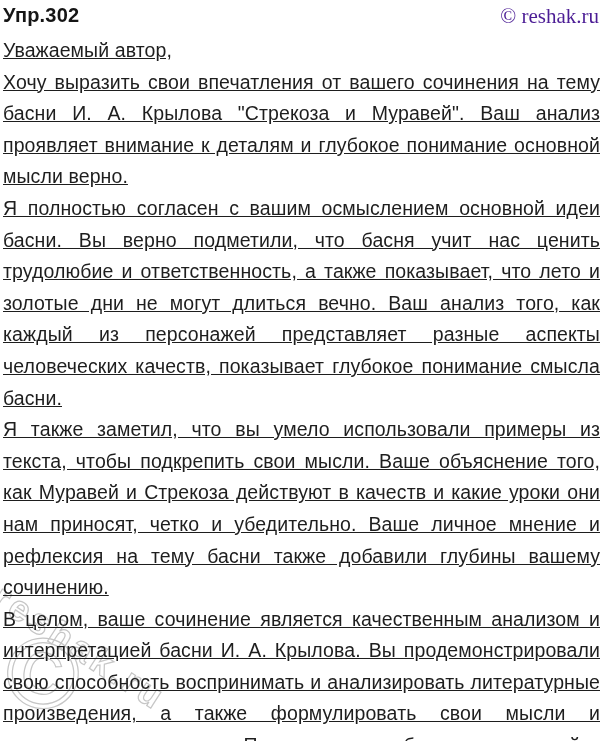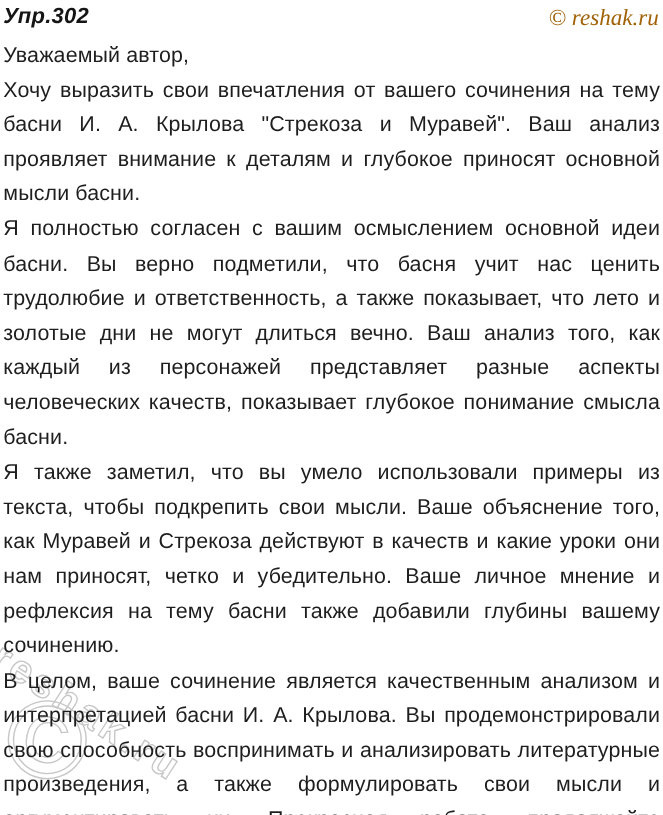--- a/index.html
+++ b/index.html
@@ -13,47 +13,47 @@
     height: 741px;
     background: #ffffff;
     overflow: hidden;
     font-family: "Liberation Sans", "DejaVu Sans", sans-serif;
   }
   .header {
     display: flex;
     justify-content: space-between;
     align-items: flex-start;
     padding: 4px 2px 0 3px;
-    font-style: italic;
   }
   .exercise-title {
     font-size: 20px;
     font-weight: bold;
     color: #151515;
     letter-spacing: 0.2px;
   }
   .site-copyright {
     font-family: "Liberation Serif", "DejaVu Serif", serif;
     font-size: 21px;
     font-weight: normal;
-    color: #a16207;
+    color: #4c1d95;
     padding-right: 2px;
   }
   .letter {
     position: relative;
     z-index: 1;
     padding: 6px 3px 0 3px;
     color: #1e1e1e;
     font-size: 19.5px;
     line-height: 31.6px;
     text-align: justify;
     letter-spacing: 0.1px;
   }
   .letter p {
     margin: 0;
+    text-decoration: underline;
   }
   .salutation, .signature {
     text-align: left;
   }
   .watermark {
     position: absolute;
     z-index: 0;
     pointer-events: none;
     color: transparent;
     -webkit-text-stroke: 1.2px #c6c6c6;
@@ -89,20 +89,20 @@
   <div class="watermark watermark-text">reshak.ru</div>
   <div class="watermark watermark-symbol">©</div>
 
   <div class="header">
     <span class="exercise-title">Упр.302</span>
     <span class="site-copyright">© reshak.ru</span>
   </div>
 
   <div class="letter">
     <p class="salutation">Уважаемый автор,</p>
-    <p>Хочу выразить свои впечатления от вашего сочинения на тему басни И. А. Крылова "Стрекоза и Муравей". Ваш анализ проявляет внимание к деталям и глубокое приносят основной мысли басни.</p>
+    <p>Хочу выразить свои впечатления от вашего сочинения на тему басни И. А. Крылова "Стрекоза и Муравей". Ваш анализ проявляет внимание к деталям и глубокое понимание основной мысли верно.</p>
     <p>Я полностью согласен с вашим осмыслением основной идеи басни. Вы верно подметили, что басня учит нас ценить трудолюбие и ответственность, а также показывает, что лето и золотые дни не могут длиться вечно. Ваш анализ того, как каждый из персонажей представляет разные аспекты человеческих качеств, показывает глубокое понимание смысла басни.</p>
     <p>Я также заметил, что вы умело использовали примеры из текста, чтобы подкрепить свои мысли. Ваше объяснение того, как Муравей и Стрекоза действуют в качеств и какие уроки они нам приносят, четко и убедительно. Ваше личное мнение и рефлексия на тему басни также добавили глубины вашему сочинению.</p>
     <p>В целом, ваше сочинение является качественным анализом и интерпретацией басни И. А. Крылова. Вы продемонстрировали свою способность воспринимать и анализировать литературные произведения, а также формулировать свои мысли и аргументировать их. Прекрасная работа, продолжайте развивать свои навыки анализа и критического мышления.</p>
 
   </div>
 
 </div>
 
 </body></html>

